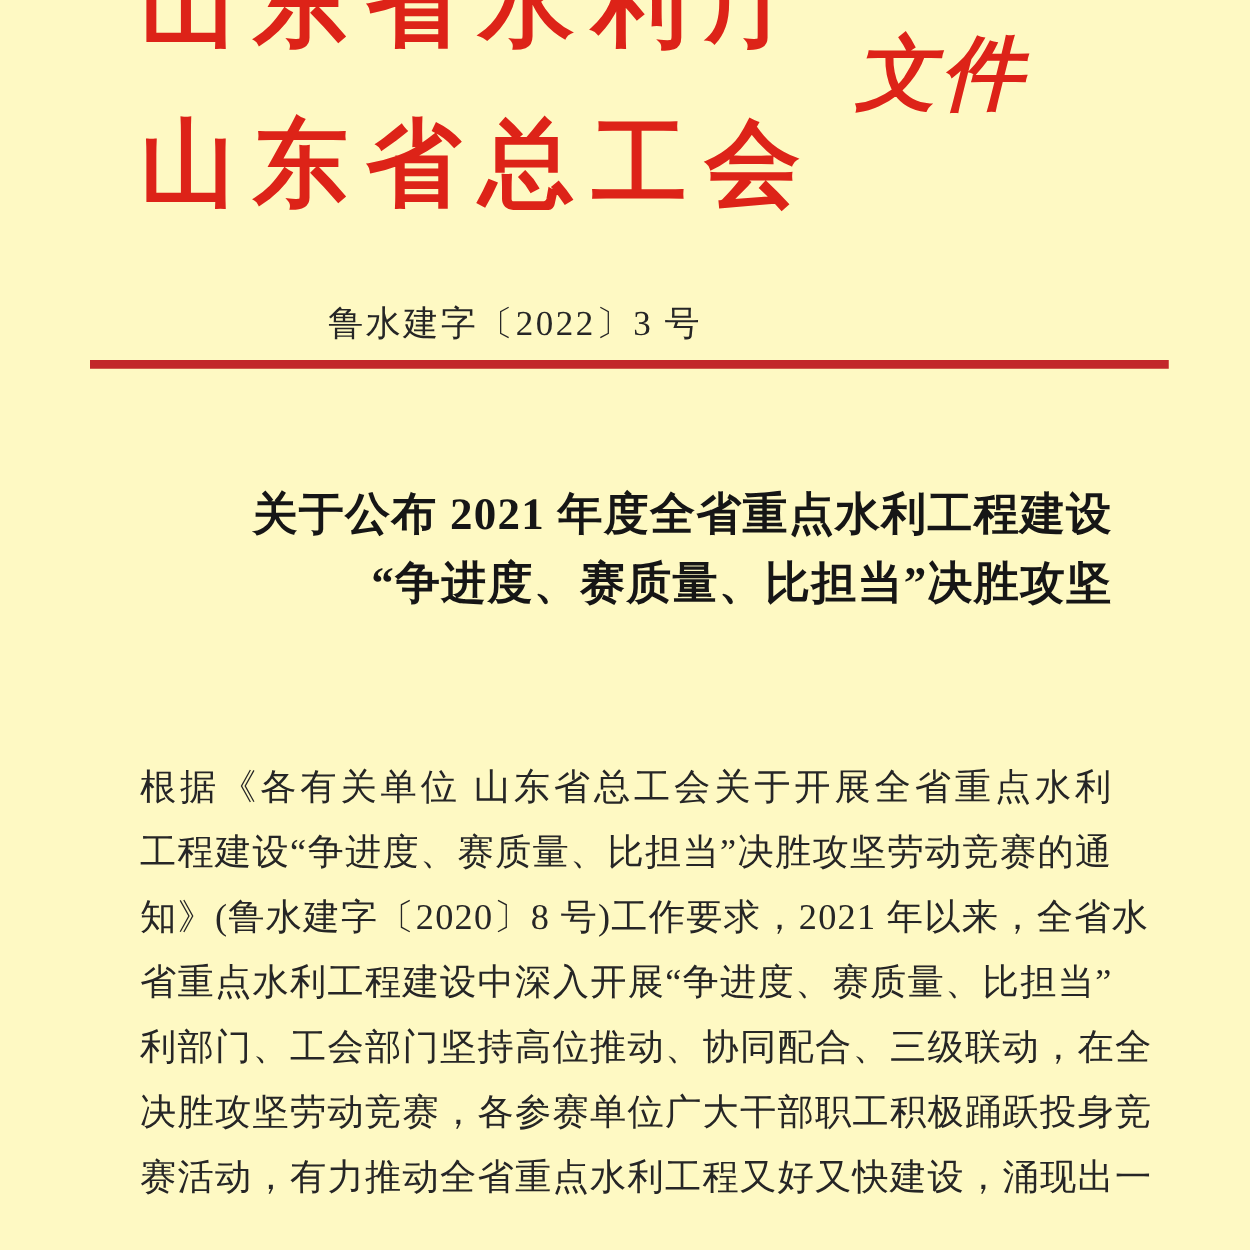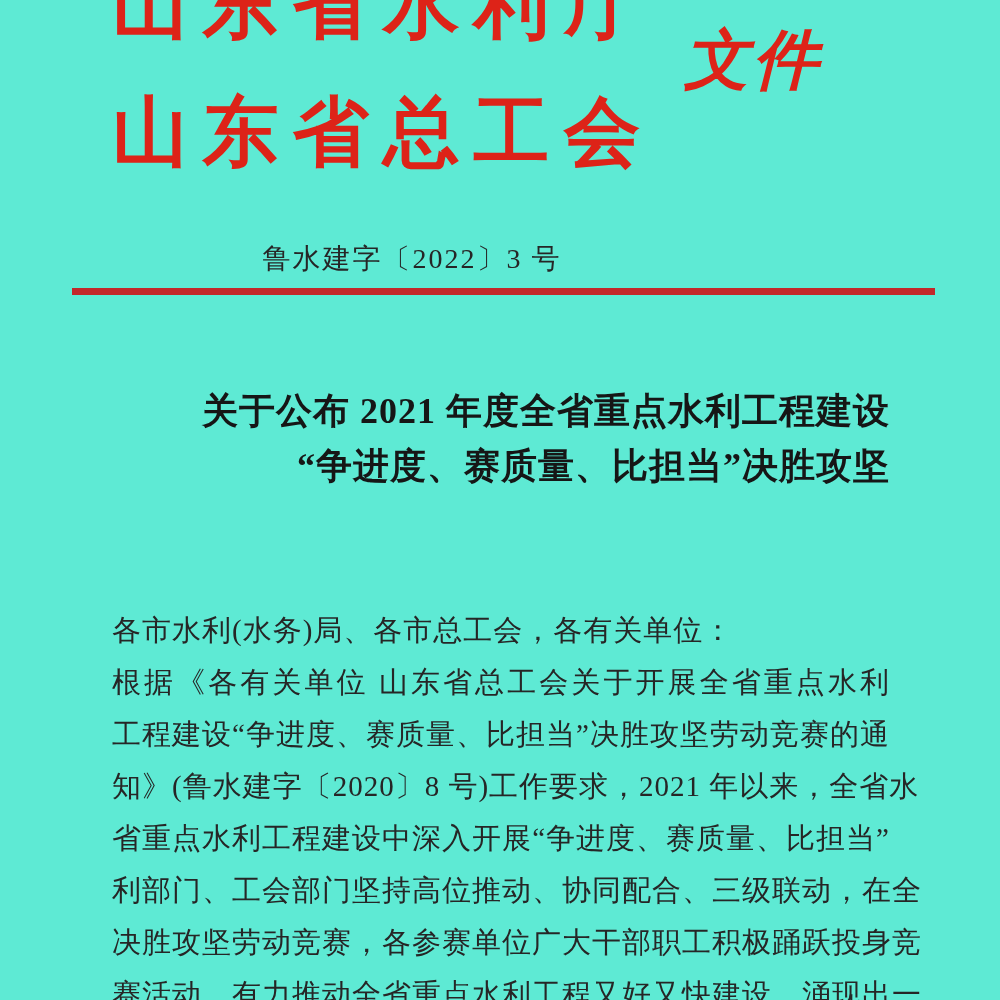--- a/index.html
+++ b/index.html
@@ -4,21 +4,21 @@
 <style>
   html, body {
     margin: 0;
     padding: 0;
     background: #ffffff;
   }
   .page {
     position: relative;
     width: 1000px;
     height: 1000px;
-    background: #5eead4;
+    background: #fef9c3;
     overflow: hidden;
     font-family: "Liberation Serif", "DejaVu Serif", serif;
   }
 
   
   .letterhead {
     position: absolute;
     top: 0; left: 0;
     width: 1000px;
     height: 200px;
@@ -125,21 +125,20 @@
   <div class="doc-number">鲁水建字〔2022〕3 号</div>
 
   <div class="red-divider"></div>
 
   <div class="title">
     <div>关于公布 2021 年度全省重点水利工程建设</div>
     <div>“争进度、赛质量、比担当”决胜攻坚</div>
   </div>
 
   <div class="doc-body">
-    <div class="salutation">各市水利(水务)局、各市总工会，各有关单位：</div>
     <div class="bline">根据《各有关单位 山东省总工会关于开展全省重点水利</div>
     <div class="bline">工程建设“争进度、赛质量、比担当”决胜攻坚劳动竞赛的通</div>
     <div class="bline">知》(鲁水建字〔2020〕8 号)工作要求，2021 年以来，全省水</div>
     <div class="bline">省重点水利工程建设中深入开展“争进度、赛质量、比担当”</div>
     <div class="bline">利部门、工会部门坚持高位推动、协同配合、三级联动，在全</div>
     <div class="bline">决胜攻坚劳动竞赛，各参赛单位广大干部职工积极踊跃投身竞</div>
     <div class="bline">赛活动，有力推动全省重点水利工程又好又快建设，涌现出一</div>
   </div>
 
 </div>

